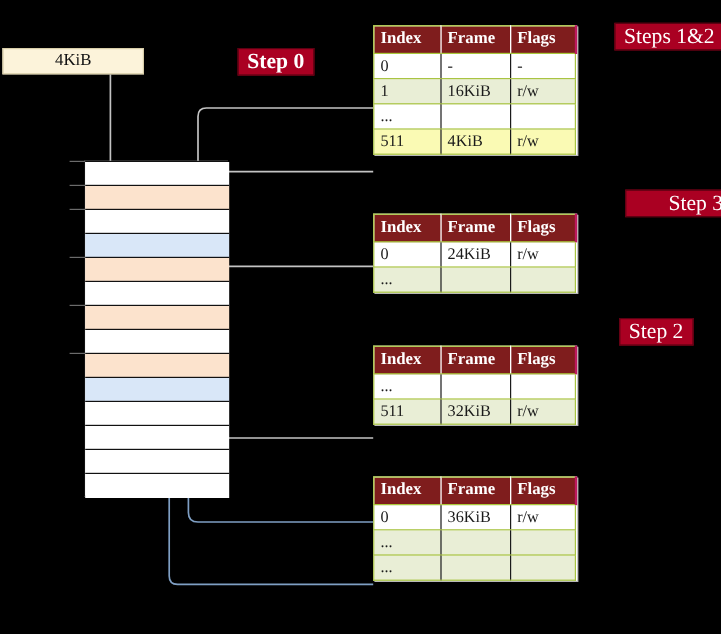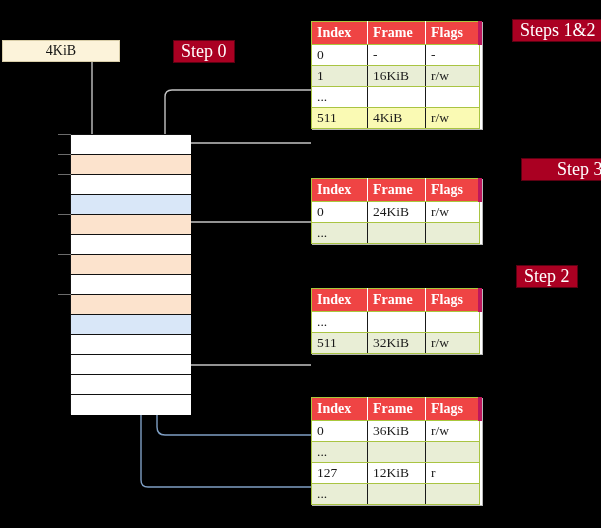--- a/index.html
+++ b/index.html
@@ -55,29 +55,29 @@
     border: 1px solid #a9c442;
     padding: 1px 5px 2px 5px;
     text-align: left;
     font-weight: normal;
     color: #1a1a1a;
     height: 21px;
     box-sizing: border-box;
     white-space: nowrap;
   }
   .ptable thead th {
-    background: #ef4444;
+    background: #7f1d1d;
     color: #ffffff;
     font-weight: bold;
     font-size: 14px;
     border-color: #a9c83c;
     border-right: 1px solid #ffffff;
     height: 23px;
   }
-  .ptable thead th:last-child { border-right: 4px solid #be185d; }
+  .ptable thead th:last-child { border-right: 2px solid #be185d; }
   .ptable td { border-left: 1px solid #1a1a1a; border-right: 1px solid #1a1a1a; }
   .ptable td:first-child { border-left: 1px solid #a9c442; }
   .ptable td:last-child { border-right: 1px solid #a9c442; }
   .ptable tr.odd td  { background: #ffffff; }
   .ptable tr.even td { background: #e9eed6; }
   .ptable td.hl { background: #fafab4 !important; }
   .col-index { width: 56px; }
   .col-frame { width: 58px; }
   .col-flags { width: 54px; }
 
@@ -152,21 +152,21 @@
 
     <path d="M 311,435 L 165,435 Q 157,435 157,427 L 157,328" fill="none" stroke="#7f9fc4" stroke-width="1.4" marker-end="url(#arrow-blue)"></path>
 
     <path d="M 311,487 L 148,487 Q 141,487 141,480 L 141,212" fill="none" stroke="#7f9fc4" stroke-width="1.4" marker-end="url(#arrow-blue)"></path>
   </svg>
 
   <div class="req-box" style="left:2px; top:40px; width:118px; height:22px;">
     <span>4KiB</span>
   </div>
 
-  <div class="badge" style="left:173px; top:40px;">
+  <div class="badge" style="left:198px; top:40px;font-weight:bold;">
     <span>Step 0</span>
   </div>
   <div class="badge" style="left:512px; top:19px;">
     <span>Steps 1&amp;2</span>
   </div>
   <div class="badge" style="left:521px; top:158px;padding-left:35px;">
     <span>Step 3</span>
   </div>
   <div class="badge" style="left:516px; top:265px;">
     <span>Step 2</span>
@@ -283,25 +283,20 @@
           <tr class="odd">
             <td class="col-index">0</td>
             <td class="col-frame">36KiB</td>
             <td class="col-flags">r/w</td>
           </tr>
           <tr class="even">
             <td class="col-index">...</td>
             <td class="col-frame"></td>
             <td class="col-flags"></td>
           </tr>
-          <tr class="odd">
-            <td class="col-index">127</td>
-            <td class="col-frame">12KiB</td>
-            <td class="col-flags">r</td>
-          </tr>
           <tr class="even">
             <td class="col-index">...</td>
             <td class="col-frame"></td>
             <td class="col-flags"></td>
           </tr>
         </tbody>
       </table>
     </div>
 
 </div>

